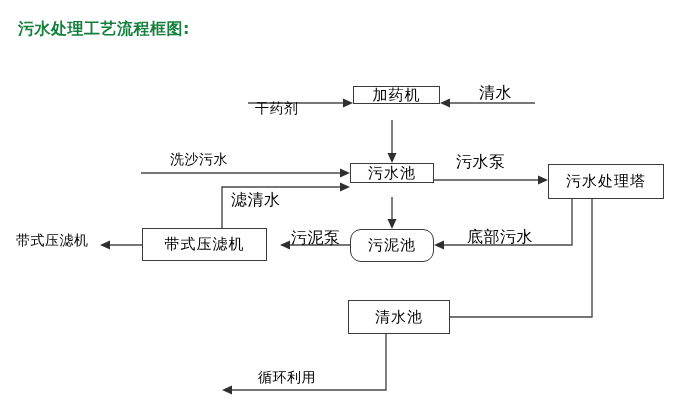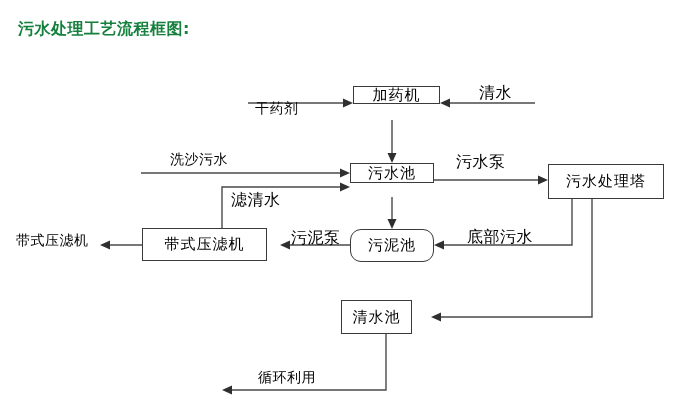--- a/index.html
+++ b/index.html
@@ -150,21 +150,21 @@
   </div>
 
   <div class="node" style="left:142px; top:228px; width:125px; height:33px;">
     <span>带式压滤机</span>
   </div>
 
   <div class="node" style="left:350px; top:229px; width:84px; height:33px;border-radius:11px;">
     <span>污泥池</span>
   </div>
 
-  <div class="node" style="left:341px; top:300px; width:71px; height:34px;">
+  <div class="node" style="left:348px; top:300px; width:102px; height:34px;">
     <span>清水池</span>
   </div>
 
   <div class="terminal-label" style="left:255px; top:83px;margin-top:17px;">干药剂</div>
 
   <div class="edge-label" style="left:479px; top:83px;">清水</div>
 
   <div class="terminal-label" style="left:170px; top:151px;">洗沙污水</div>
 
   <div class="edge-label" style="left:231px; top:190px;">滤清水</div>

